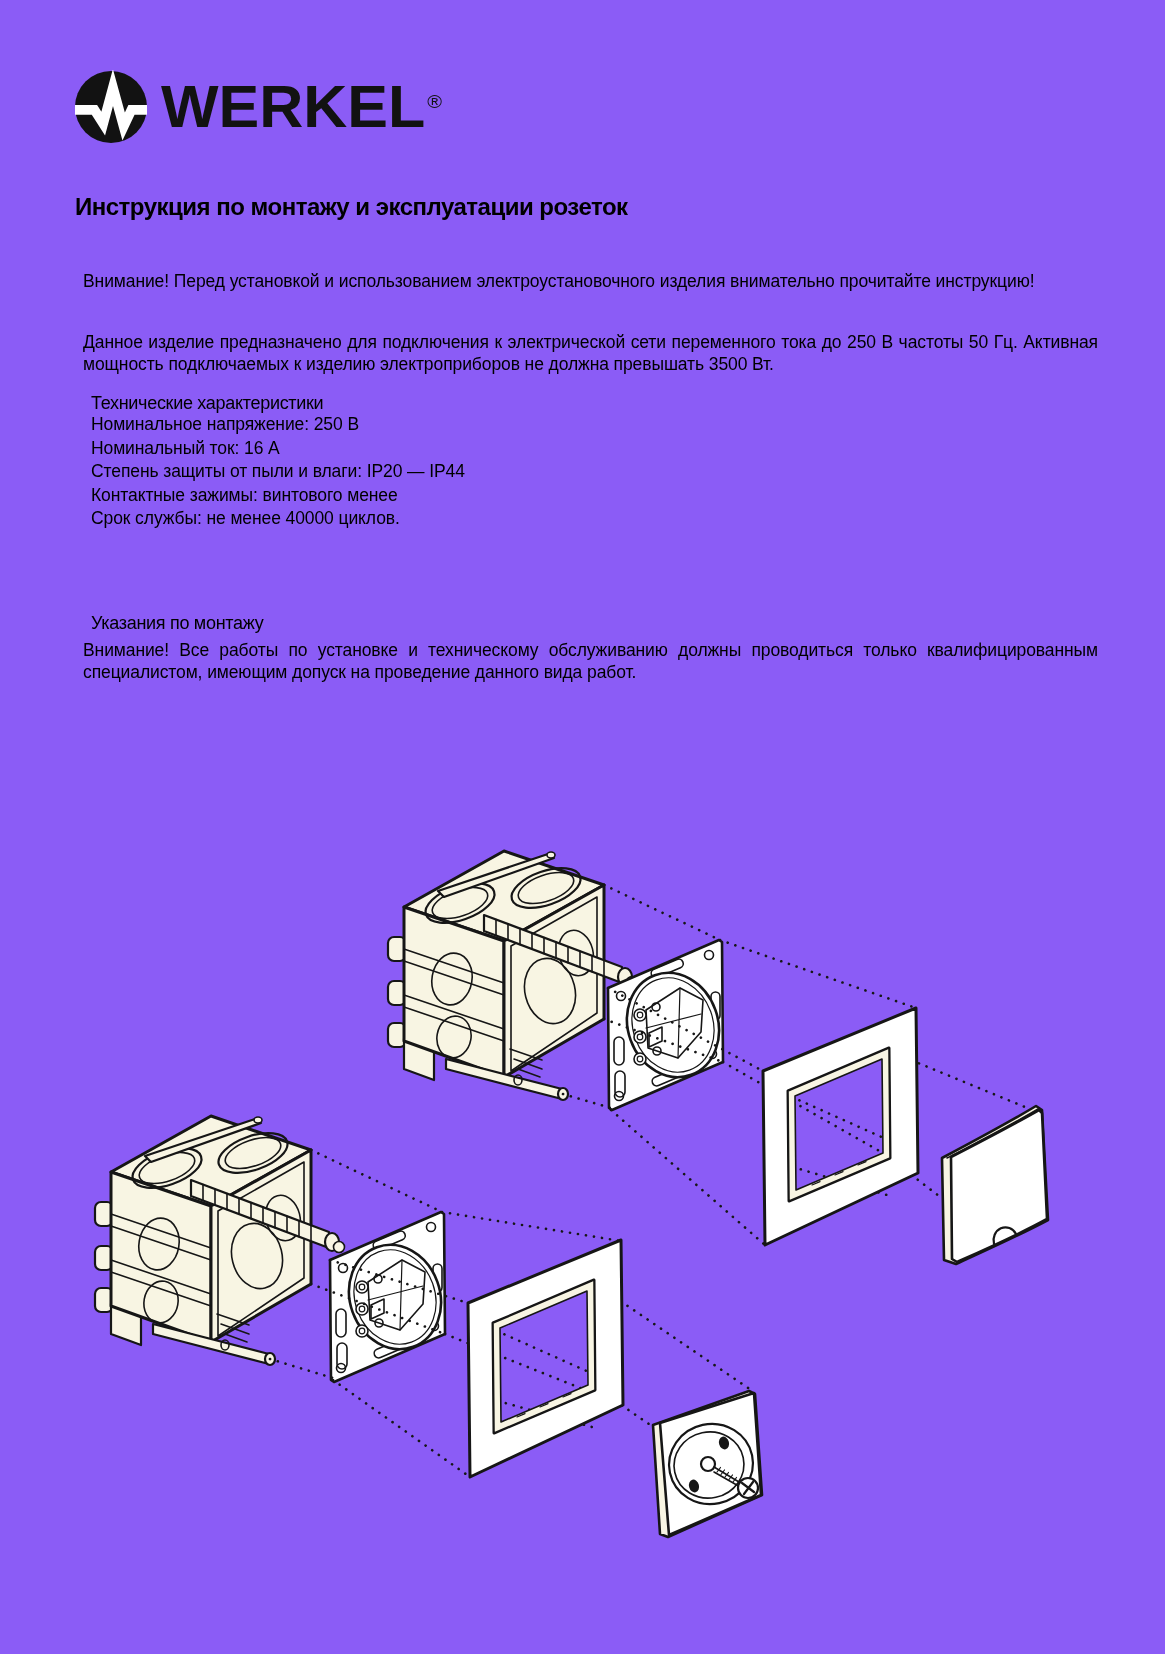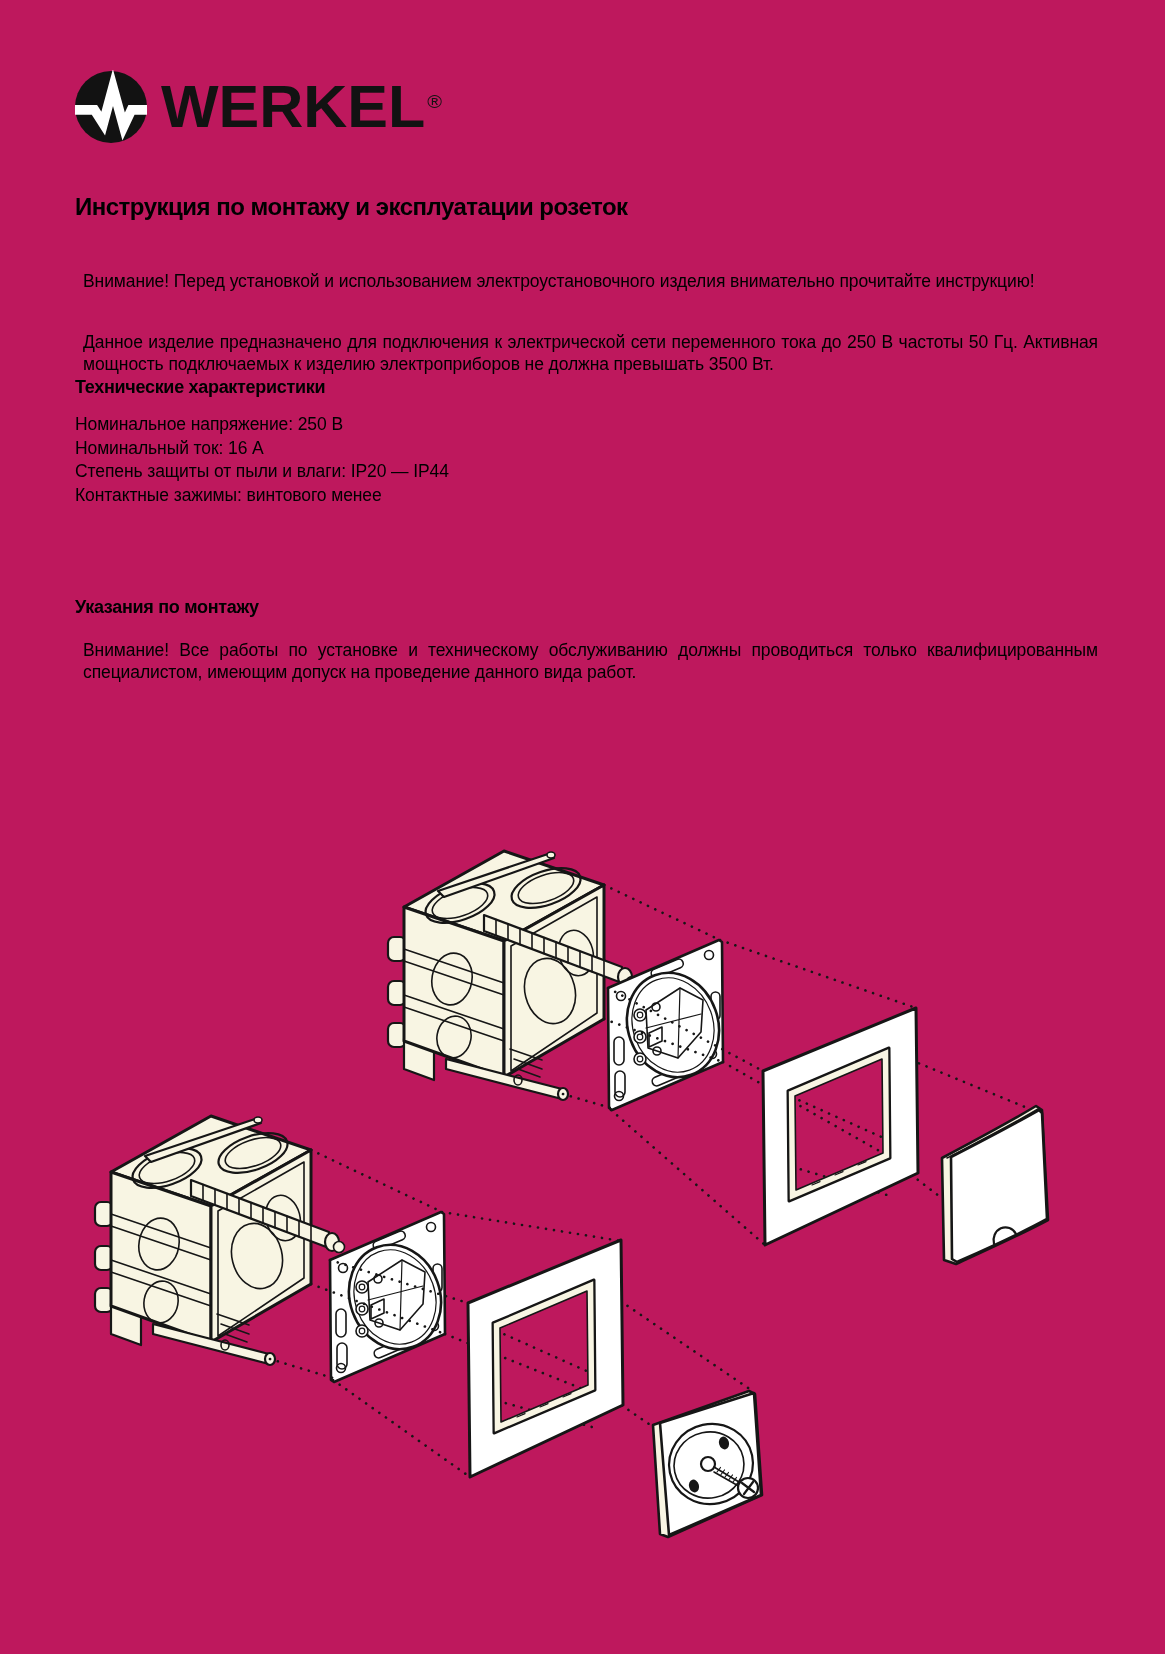--- a/index.html
+++ b/index.html
@@ -1,41 +1,41 @@
 <!DOCTYPE html>
 <html><head>
 <meta charset="utf-8">
 <style>
   html,body{margin:0;padding:0;background:#fff;}
   .page{
     position:relative;
     width:1165px;height:1654px;
-    background:#be185d;
+    background:#8b5cf6;
     font-family:"Liberation Sans","DejaVu Sans",sans-serif;
     color:#000;
     overflow:hidden;
   }
   .abs{position:absolute;left:75px;width:1015px;}
   .logo-row{position:absolute;left:74px;top:70px;display:flex;align-items:center;}
   .logo-icon{width:74px;height:74px;display:block;}
   .logo-text{
     font-size:61px;font-weight:700;letter-spacing:0px;color:#121212;
     margin-left:13px;line-height:74px;transform:scaleY(0.96);
   }
   .reg{font-size:20px;font-weight:400;vertical-align:top;position:relative;top:-6px;left:2px;}
   h1.title{
     margin:0;font-size:24px;font-weight:700;letter-spacing:-0.5px;line-height:1.2;
   }
   h2.sect{
-    margin:0;font-size:18px;font-weight:700;letter-spacing:-0.3px;line-height:1.2;
+    margin:16px;font-size:18px;font-weight:400;letter-spacing:-0.3px;line-height:1.2;
   }
   p.body{margin:8px;font-size:17.5px;line-height:22px;letter-spacing:-0.1px;}
   p.just{text-align:justify;}
   ul.specs{margin:0;padding:0;list-style:none;font-size:17.5px;letter-spacing:-0.1px;}
-  ul.specs li{line-height:23.5px;}
+  ul.specs li{line-height:23.5px;margin-left:16px;}
   .figure{position:absolute;left:0;top:760px;width:1165px;height:894px;display:block;}
   
   .figure path,.figure rect,.figure circle,.figure ellipse{
     stroke:#161616;fill:none;stroke-linejoin:round;stroke-linecap:round;
   }
   .figure .s3{stroke-width:3;}
   .figure .s25{stroke-width:2.6;}
   .figure .s2{stroke-width:2.2;}
   .figure .s15{stroke-width:1.6;}
   .figure .s1{stroke-width:1.2;}
@@ -66,20 +66,21 @@
   <p class="body just abs" style="top:323px">Данное изделие предназначено для подключения к электрической сети переменного тока до 250 В частоты 50 Гц. Активная мощность подключаемых к изделию электроприборов не должна превышать 3500 Вт.</p>
 
   <h2 class="sect abs" style="top:377px">Технические характеристики</h2>
 
   <ul class="specs abs" style="top:413px">
 
   <li class="spec-item">Номинальное напряжение: 250 В</li>
       <li class="spec-item">Номинальный ток: 16 А</li>
       <li class="spec-item">Степень защиты от пыли и влаги: IP20 — IP44</li>
       <li class="spec-item">Контактные зажимы: винтового менее</li>
+      <li class="spec-item">Срок службы: не менее 40000 циклов.</li>
     </ul>
 
   <h2 class="sect abs" style="top:597px">Указания по монтажу</h2>
 
   <p class="body just abs" style="top:631px">Внимание! Все работы по установке и техническому обслуживанию должны проводиться только квалифицированным специалистом, имеющим допуск на проведение данного вида работ.</p>
 
 
   <svg class="figure" viewBox="0 760 1165 894" aria-hidden="true">
     <defs>
 

